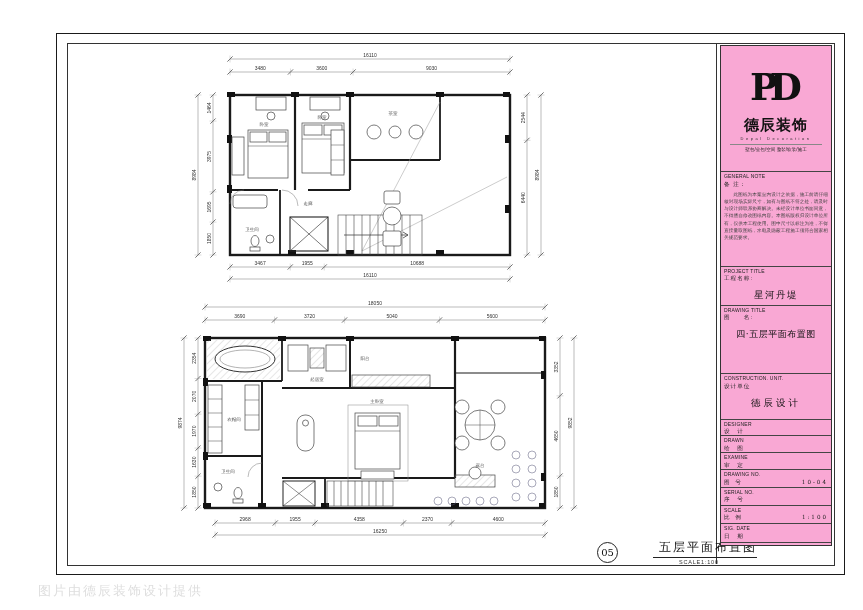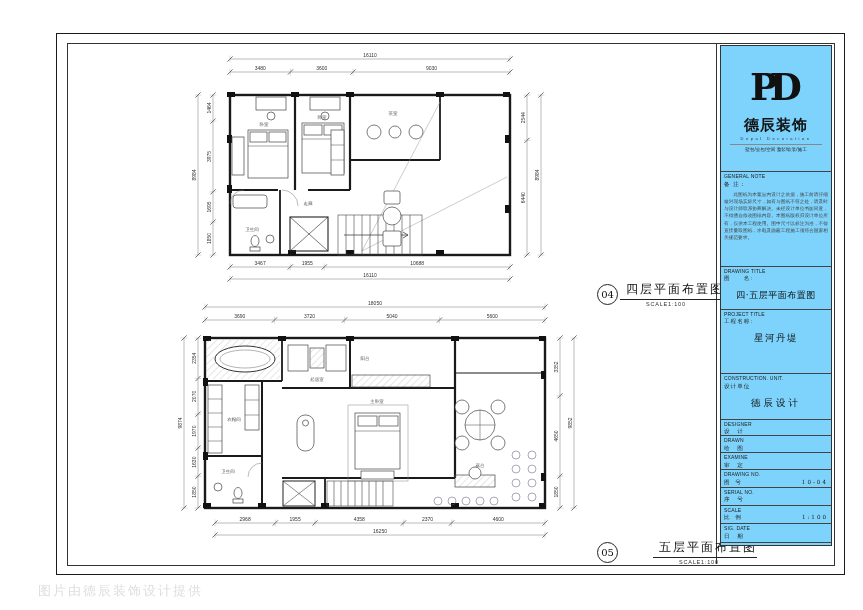--- a/index.html
+++ b/index.html
@@ -5,21 +5,21 @@
   html,body{margin:0;padding:0;background:#fff;}
   #page{position:relative;width:863px;height:610px;background:#fff;overflow:hidden;
         font-family:"Liberation Sans",sans-serif;color:#222;}
   .abs{position:absolute;}
   #outer-frame{left:56px;top:33px;width:787px;height:540px;border:1.6px solid #1a1a1a;}
   #inner-frame{left:67px;top:43px;width:766px;height:521px;border:1px solid #333;}
   #tb-divider{left:716px;top:43px;width:0;height:521px;border-left:1px solid #333;}
 
   
   #titleblock{left:720px;top:45px;width:110px;height:499px;border:1px solid #333;
-      display:flex;flex-direction:column;background:#7dd3fc;}
+      display:flex;flex-direction:column;background:#f9a8d4;}
   .tb-sec{border-top:1px solid #444;padding:1px 3px;box-sizing:border-box;overflow:hidden;}
   .tb-brand{border-top:none;height:127px;text-align:center;}
   .logo{font-family:"DejaVu Serif",serif;font-weight:900;font-size:37px;letter-spacing:-8px;
         padding-right:8px;margin-top:22px;color:#111;line-height:1;}
   .brand-cn{font-size:15px;font-weight:bold;letter-spacing:1px;color:#111;margin-top:10px;
         font-family:Liberation Serif, serif;}
   .brand-en{font-size:4px;letter-spacing:2.5px;color:#333;margin-top:1px;}
   .brand-services{font-size:4.6px;color:#222;margin-top:3px;border-top:0.5px solid #888;
         padding-top:2px;width:92px;margin-left:auto;margin-right:auto;}
   .tb-en{font-size:5px;color:#222;letter-spacing:0.2px;}
@@ -469,56 +469,49 @@
         <line x1="420.5" y1="215" x2="427.5" y2="215" stroke="#999" stroke-width="0.35"></line>
       </g>
       <text x="227" y="110" text-anchor="middle" font-size="4.5" fill="#555">主卧室</text>
       <text x="167" y="88" text-anchor="middle" font-size="4.5" fill="#555">起居室</text>
       <text x="84" y="128" text-anchor="middle" font-size="4.5" fill="#555">衣帽间</text>
       <text x="78" y="180" text-anchor="middle" font-size="4.5" fill="#555">卫生间</text>
       <text x="330" y="174" text-anchor="middle" font-size="4.5" fill="#555">露台</text>
       <text x="215" y="67" text-anchor="middle" font-size="4.5" fill="#555">阳台</text>
     </svg>
 
-  <div id="co4" class="callout abs">
-    <div class="co-circle">04</div>
-    <div class="co-body">
-      <div class="co-title">四层平面布置图</div>
-      <div class="co-scale">SCALE1:100</div>
-    </div>
-  </div>
   <div id="co5" class="callout abs">
     <div class="co-circle">05</div>
     <div class="co-body">
       <div class="co-title">五层平面布置图</div>
       <div class="co-scale">SCALE1:100</div>
     </div>
   </div>
 
   <div id="titleblock" class="abs">
     <div class="tb-sec tb-brand">
       <div class="logo">PD</div>
       <div class="brand-cn">德辰装饰</div>
       <div class="brand-en">Depal Decoration</div>
       <div class="brand-services">墅包/全包/空间 整装/软装/施工</div>
     </div>
     <div class="tb-sec sec-note">
       <div class="tb-en">GENERAL NOTE</div>
       <div class="tb-cn">备  注：</div>
       <div class="tb-note">此图纸为本案室内设计之依据，施工前请仔细核对现场实际尺寸，如有与图纸不符之处，请及时与设计师联系协商解决。未经设计单位书面同意，不得擅自修改图纸内容。本图纸版权归设计单位所有，仅供本工程使用。图中尺寸以标注为准，不得直接量取图纸，水电及隐蔽工程施工须符合国家相关规范要求。</div>
     </div>
+    <div class="tb-sec sec-project">
+      <div class="tb-en">PROJECT TITLE</div>
+      <div class="tb-cn">工程名称:</div>
+      <div class="tb-val">星河丹堤</div>
+    </div>
     <div class="tb-sec sec-dtitle">
       <div class="tb-en">DRAWING TITLE</div>
       <div class="tb-cn">图　　名:</div>
       <div class="tb-val" style="font-size:9px;letter-spacing:0.5px;">四·五层平面布置图</div>
-    </div>
-    <div class="tb-sec sec-project">
-      <div class="tb-en">PROJECT TITLE</div>
-      <div class="tb-cn">工程名称:</div>
-      <div class="tb-val">星河丹堤</div>
     </div>
     <div class="tb-sec sec-unit">
       <div class="tb-en">CONSTRUCTION. UNIT.</div>
       <div class="tb-cn">设计单位</div>
       <div class="tb-val" style="letter-spacing:3px;">德辰设计</div>
     </div>
     <div class="tb-sec sec-s">
       <div class="tb-en">DESIGNER</div>
       <div class="tb-cn">设　计</div>
     </div>

